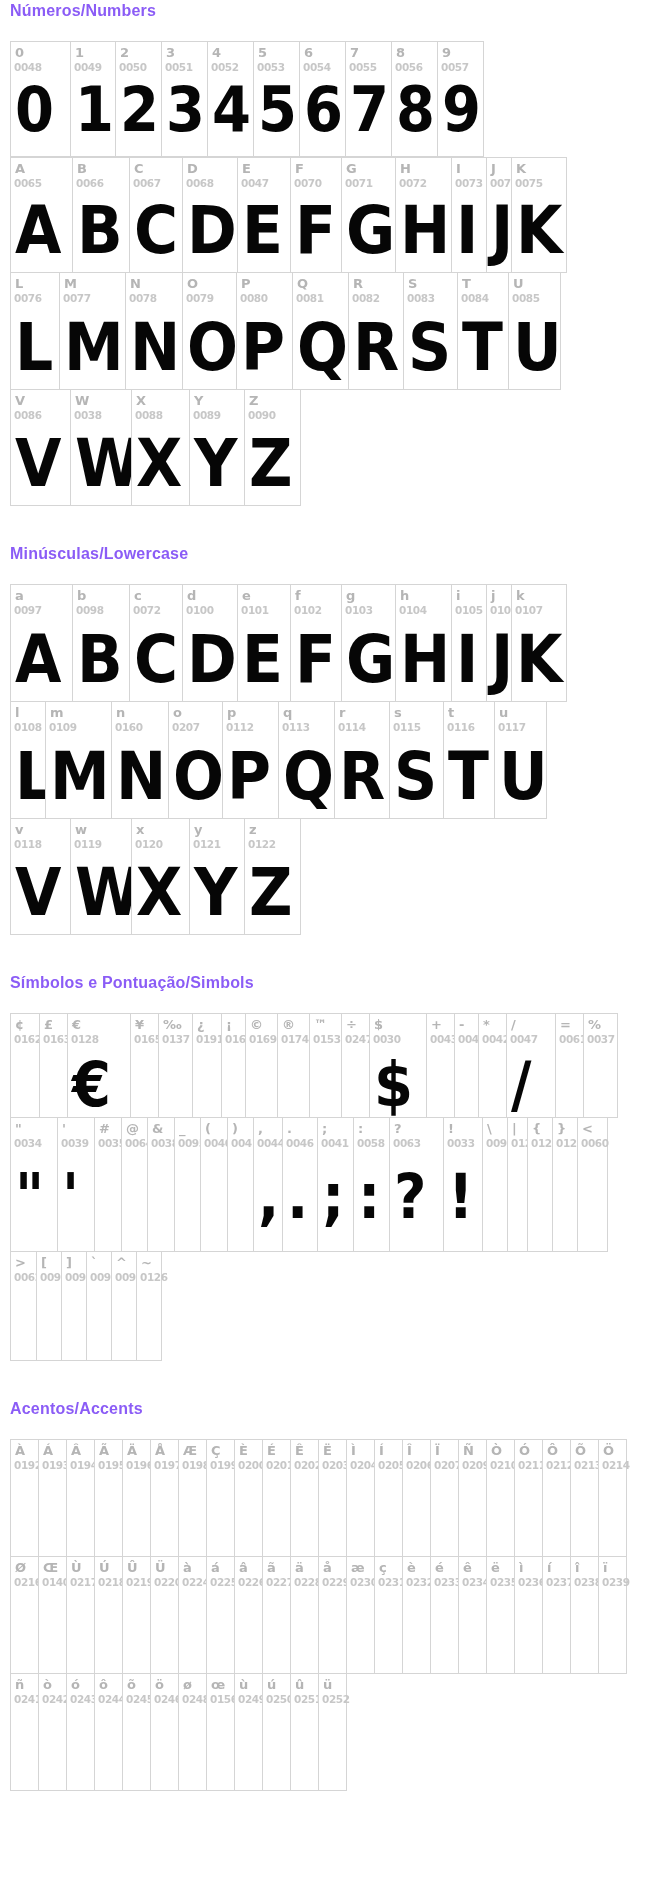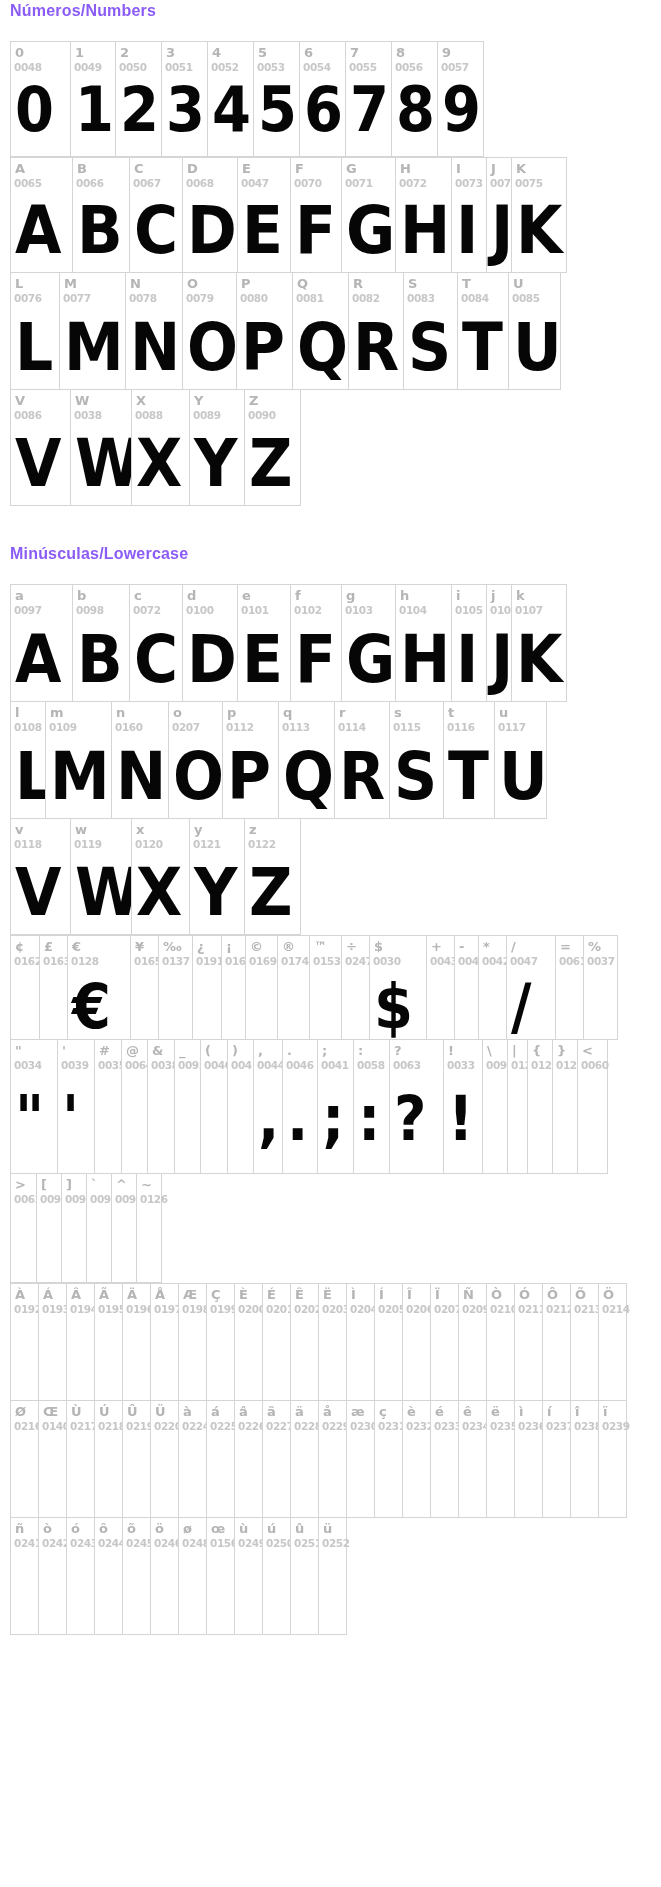--- a/index.html
+++ b/index.html
@@ -376,20 +376,21 @@
           </div>
           <div class="cell" style="width: 57px; height: 117px;">
             <span class="char">z</span>
             <span class="code">0122</span>
             <span class="glyph" style="font-size: 60px; bottom: 16px;">Z</span>
           </div>
         </div>
       </div>
     </div>
     <div class="section">
+      <div class="section-title">Símbolos e Pontuação/Simbols</div>
       <div class="grid">
         <div class="row">
           <div class="cell" style="width: 30px; height: 105px;">
             <span class="char">¢</span>
             <span class="code">0162</span>
           </div>
           <div class="cell" style="width: 29px; height: 105px;">
             <span class="char">£</span>
             <span class="code">0163</span>
           </div>
@@ -569,20 +570,21 @@
             <span class="code">0094</span>
           </div>
           <div class="cell" style="width: 26px; height: 110px;">
             <span class="char">~</span>
             <span class="code">0126</span>
           </div>
         </div>
       </div>
     </div>
     <div class="section">
+      <div class="section-title">Acentos/Accents</div>
       <div class="grid">
         <div class="row">
           <div class="cell" style="width: 29px; height: 118px;">
             <span class="char">À</span>
             <span class="code">0192</span>
           </div>
           <div class="cell" style="width: 29px; height: 118px;">
             <span class="char">Á</span>
             <span class="code">0193</span>
           </div>

